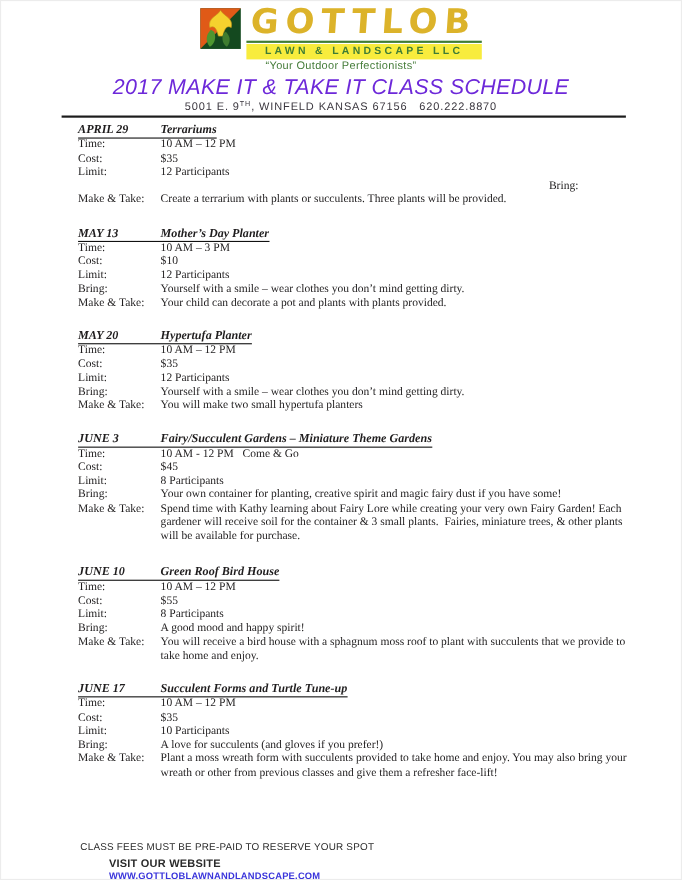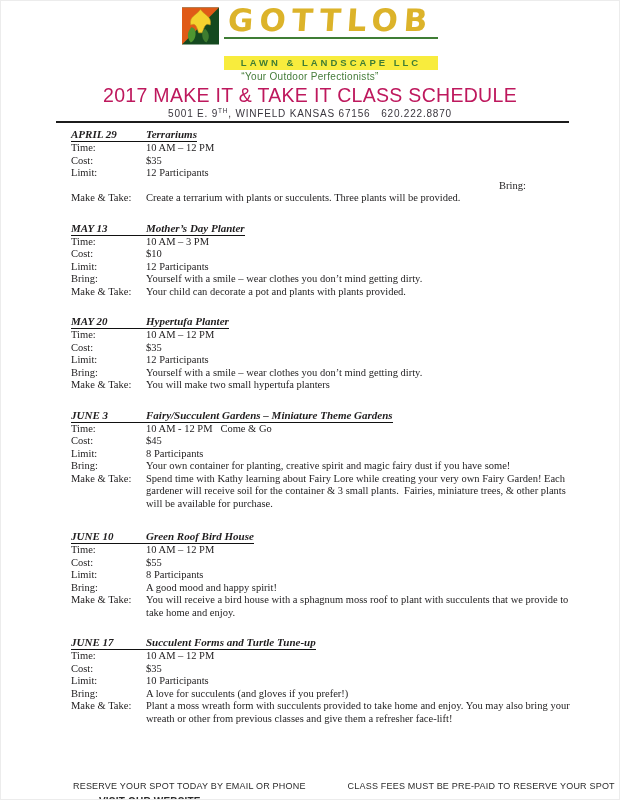--- a/index.html
+++ b/index.html
@@ -18,29 +18,29 @@
   .brand {
     font-family:"DejaVu Sans", sans-serif; font-weight:bold;
     color:#dcb32a; font-size:31px; line-height:31px; letter-spacing:6px;
     transform:skewX(-4deg); padding:0 4px;
   }
   .brand-underline { height:2px; background:#3f7d35; margin-top:1px; }
   .lawn-bar {
     background:#f8ec3d; color:#3f7d35;
     font-family:"Liberation Sans", sans-serif; font-weight:bold;
     font-size:9.5px; letter-spacing:3px; text-align:center;
-    padding:1px 4px 2px 4px; margin-top:17px; white-space:nowrap;
+    padding:1px 4px 2px 4px; margin-top:1px; white-space:nowrap;
   }
   .tagline {
     color:#457c3a; font-family:"Liberation Sans", sans-serif;
     font-size:10px; margin-top:1px; letter-spacing:0.3px;
   }
   .doc-title {
-    font-family:"Liberation Sans", sans-serif; color:#be185d;
-    font-size:19.5px; letter-spacing:0.3px; margin-top:2px; white-space:nowrap;
+    font-family:"Liberation Sans", sans-serif; color:#6d28d9;
+    font-size:19.5px; letter-spacing:0.3px; margin-top:2px; white-space:nowrap;font-style:italic;
   }
   .doc-address {
     font-family:"Liberation Sans", sans-serif; color:#3a363e;
     font-size:10px; letter-spacing:0.8px; white-space:pre; margin-top:0px;
   }
   .doc-address sup { font-size:6.5px; }
   .rule { border-top:2px solid #1c1c1c; margin:2px 50px 5px 55px; }
   
   .sections { margin:0 45px 0 70px; font-size:10.5px; line-height:12.5px; }
   .section { margin-bottom:17px; }
@@ -235,21 +235,20 @@
       <div class="row">
           <span class="label">Make &amp; Take:</span>
           <span class="value">Plant a moss wreath form with succulents provided to take home and enjoy. You may also bring your wreath or other from previous classes and give them a refresher face-lift!</span>
         </div>
     </div>
 
   </div>
 
   <div class="footer">
     <div class="footer-line1">
-      <span>RESERVE YOUR SPOT TODAY BY EMAIL OR PHONE</span>
       <span>CLASS FEES MUST BE PRE-PAID TO RESERVE YOUR SPOT</span>
     </div>
     <div class="footer-line2">
       <span>VISIT OUR WEBSITE</span>
       <span class="site-link">WWW.GOTTLOBLAWNANDLANDSCAPE.COM</span>
       <span class="or-sep">OR</span>
       <span>FIND US ON</span>
       <span class="fb-link">Facebook!</span>
     </div>
   </div>

